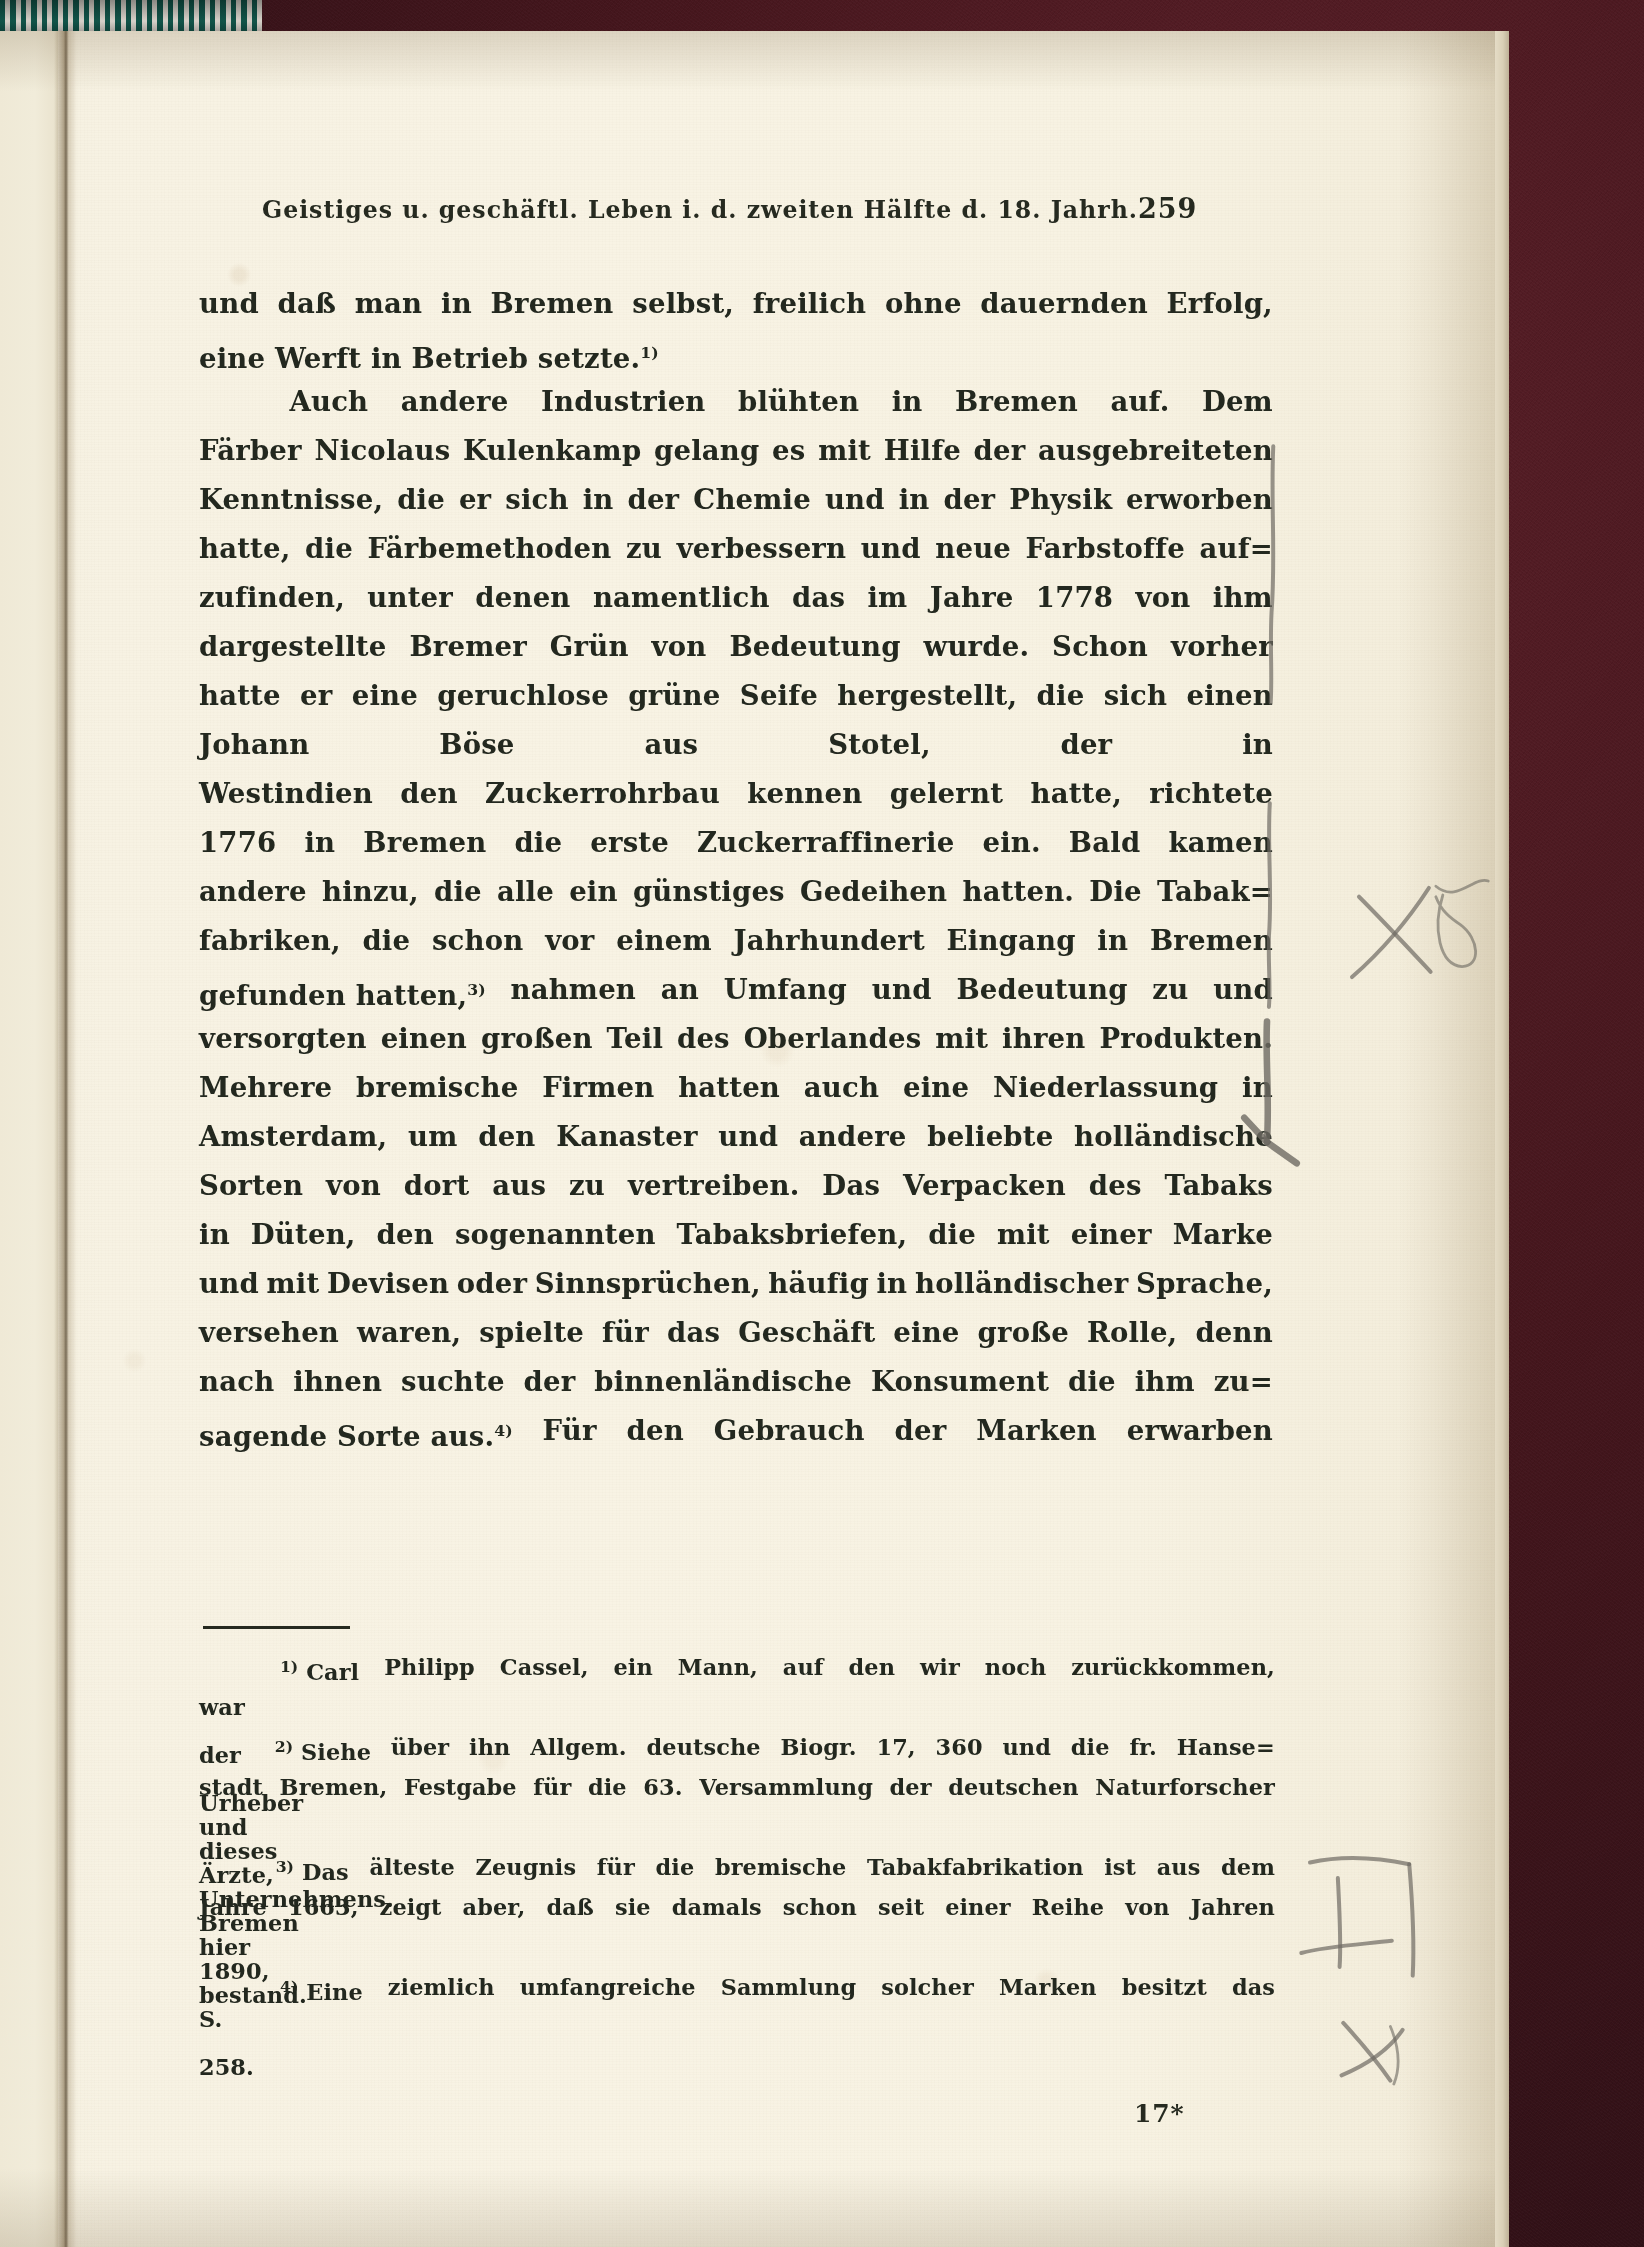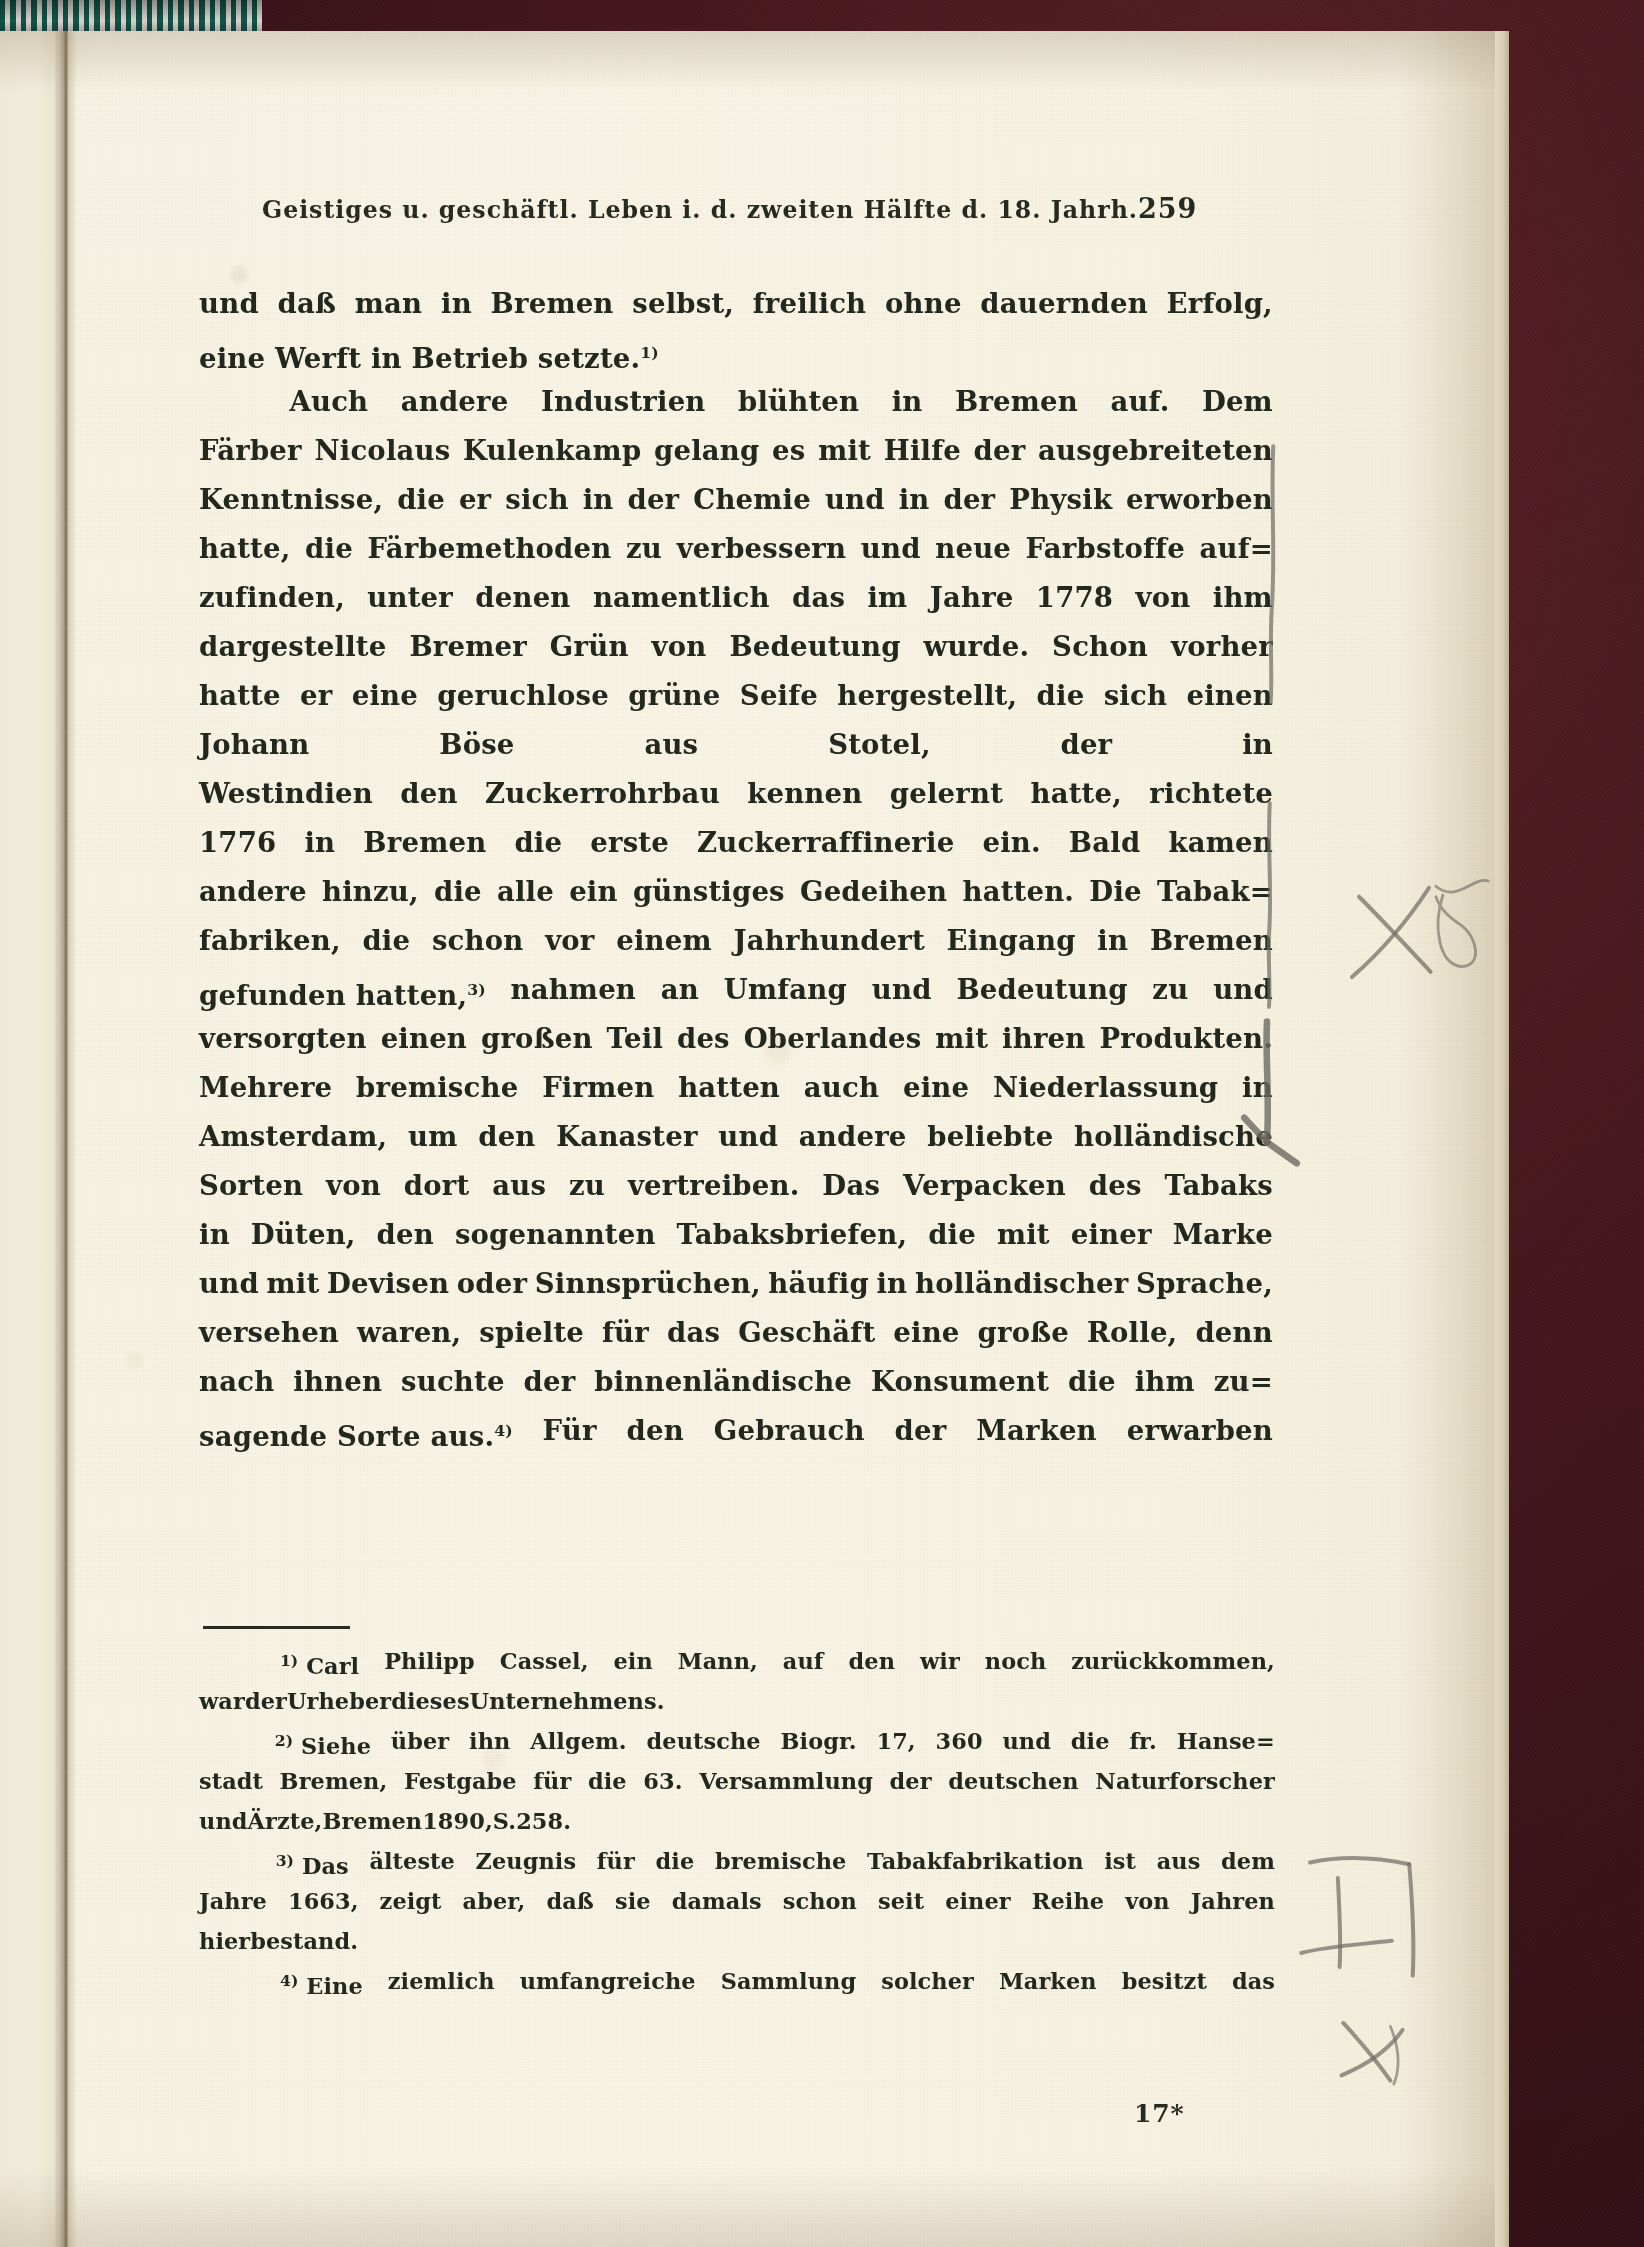--- a/index.html
+++ b/index.html
@@ -204,30 +204,30 @@
 
   .fn-col {
     position: absolute;
     left: 199px;
     top: 1612px;
     width: 1076px;
   }
   .fln {
     display: flex;
     font-size: 22.4px;
-    line-height: 36px;
+    line-height: 48px;
     height: 40px;
     color: #23281f;
     font-weight: 700;
     white-space: nowrap;
     letter-spacing: 0.1px;
   }
   .fln.just { justify-content: space-between; }
   .fln.just > span { white-space: pre; }
-  .fln.left { justify-content: flex-start; }
+  .fln.left { justify-content: flex-start; flex-direction: column; }
   .fln .indent { display: inline-block; width: 56px; }
 
   .signature {
     position: absolute;
     left: 1134px;
     top: 2068px;
     font-size: 25px;
     font-weight: 700;
     color: #262a20;
     letter-spacing: 0.9px;

